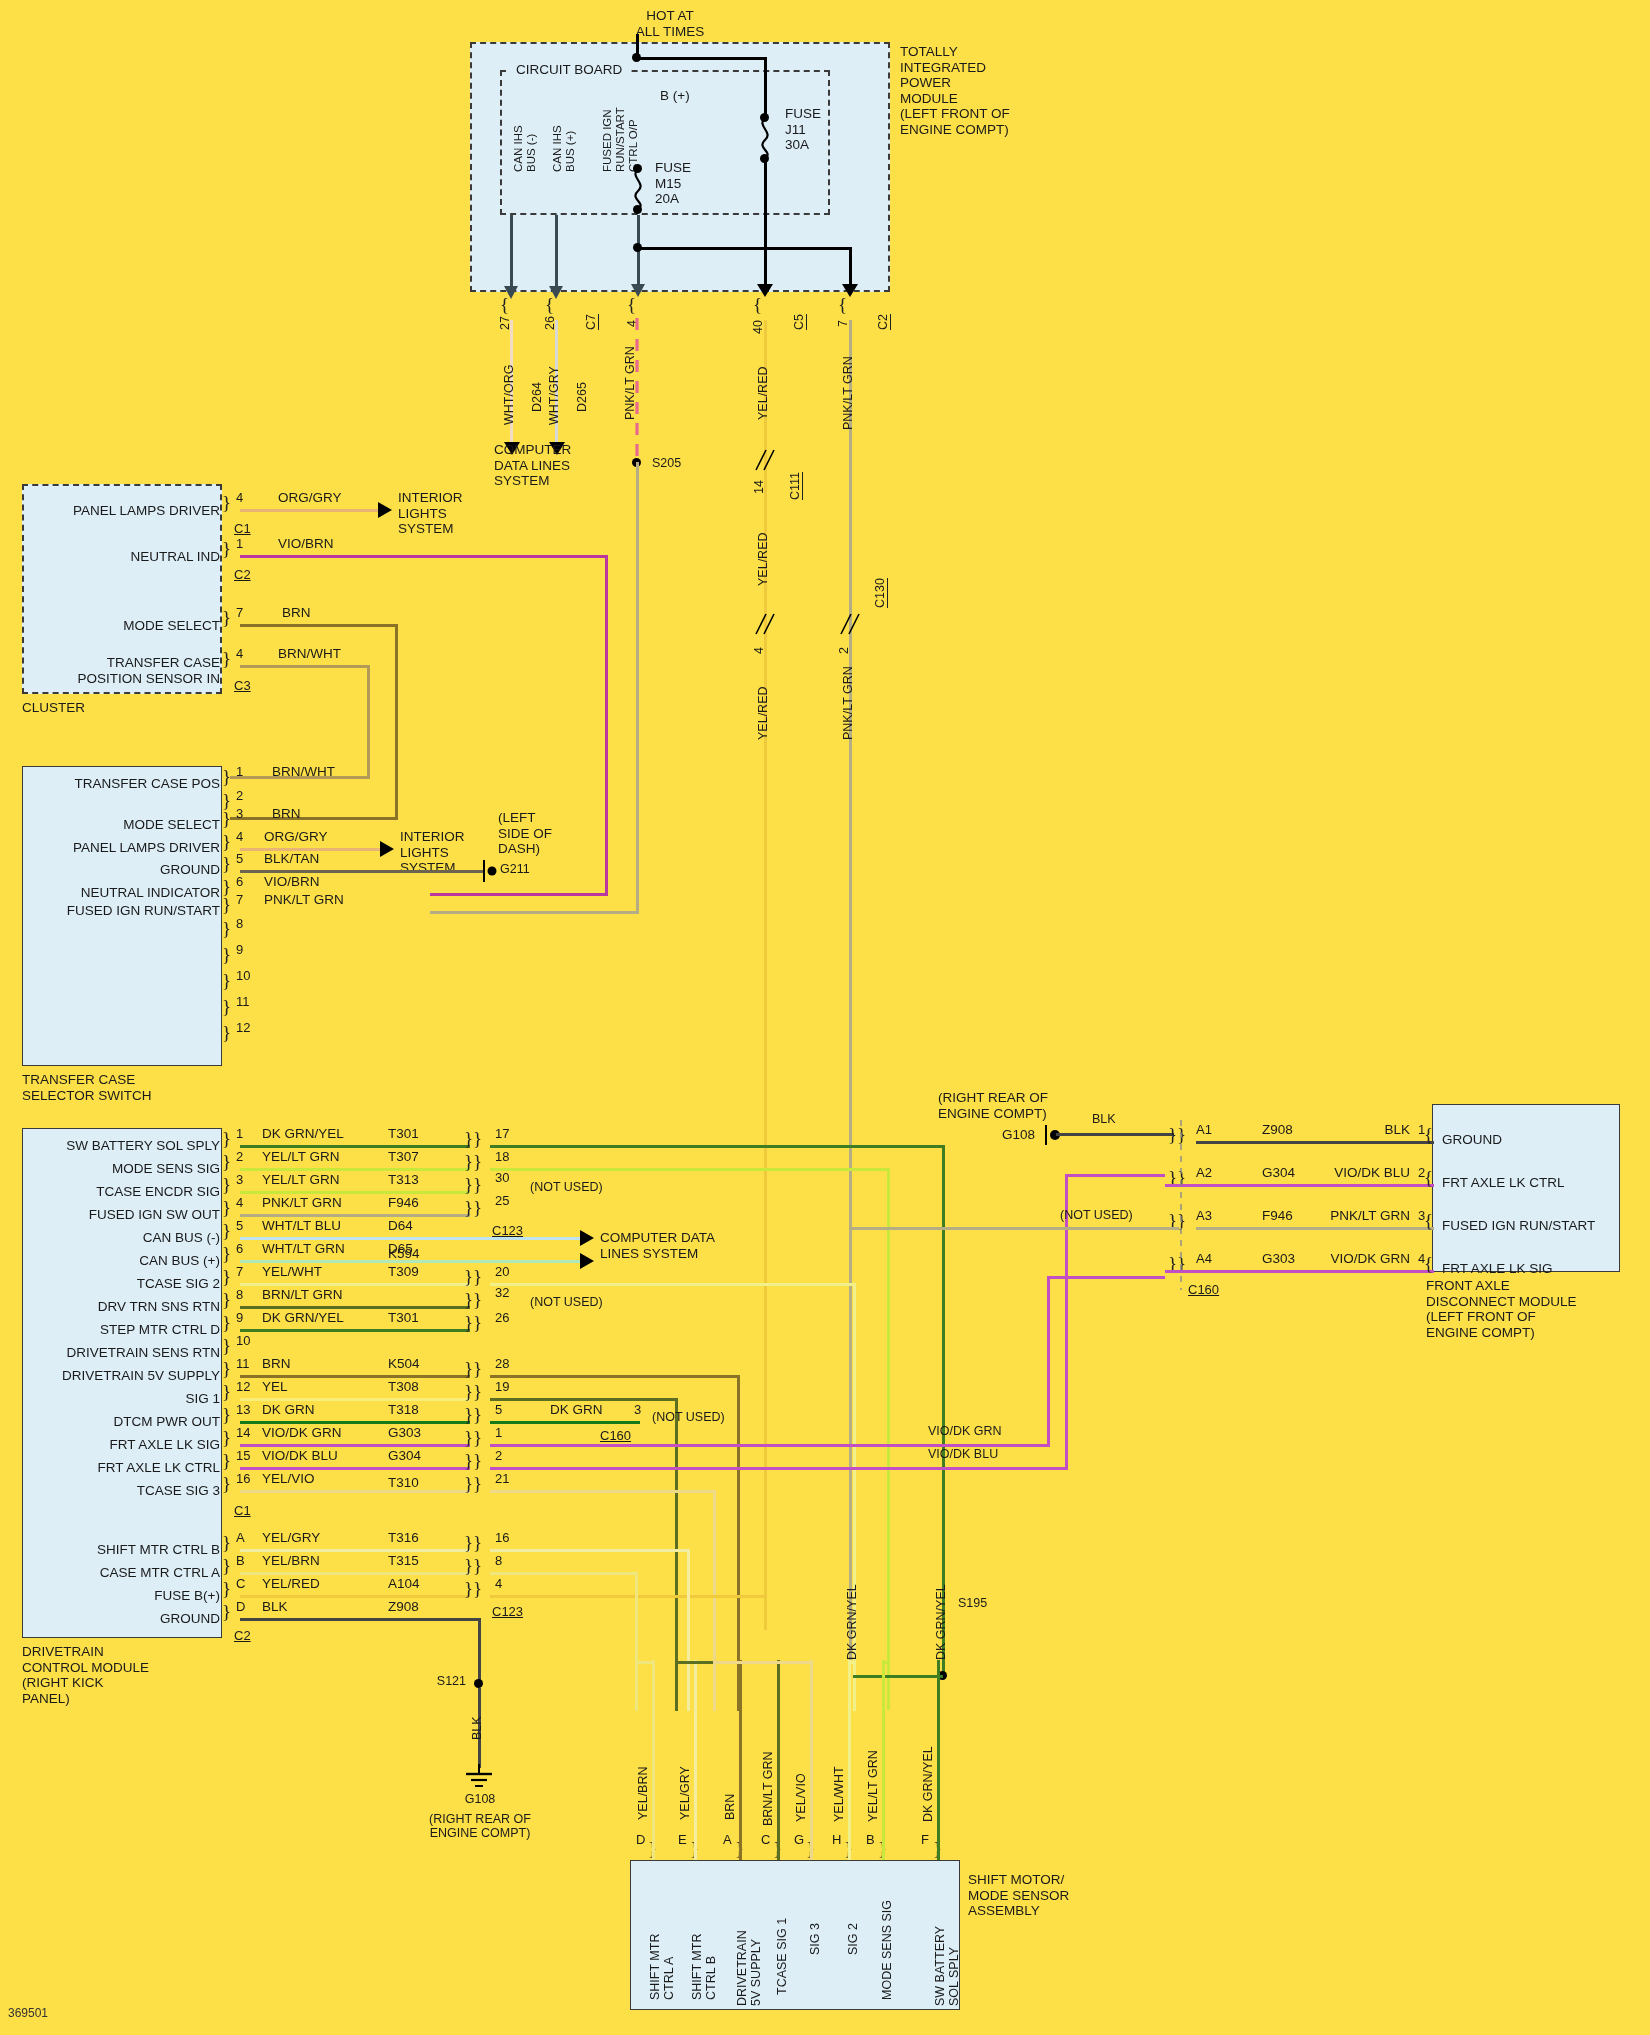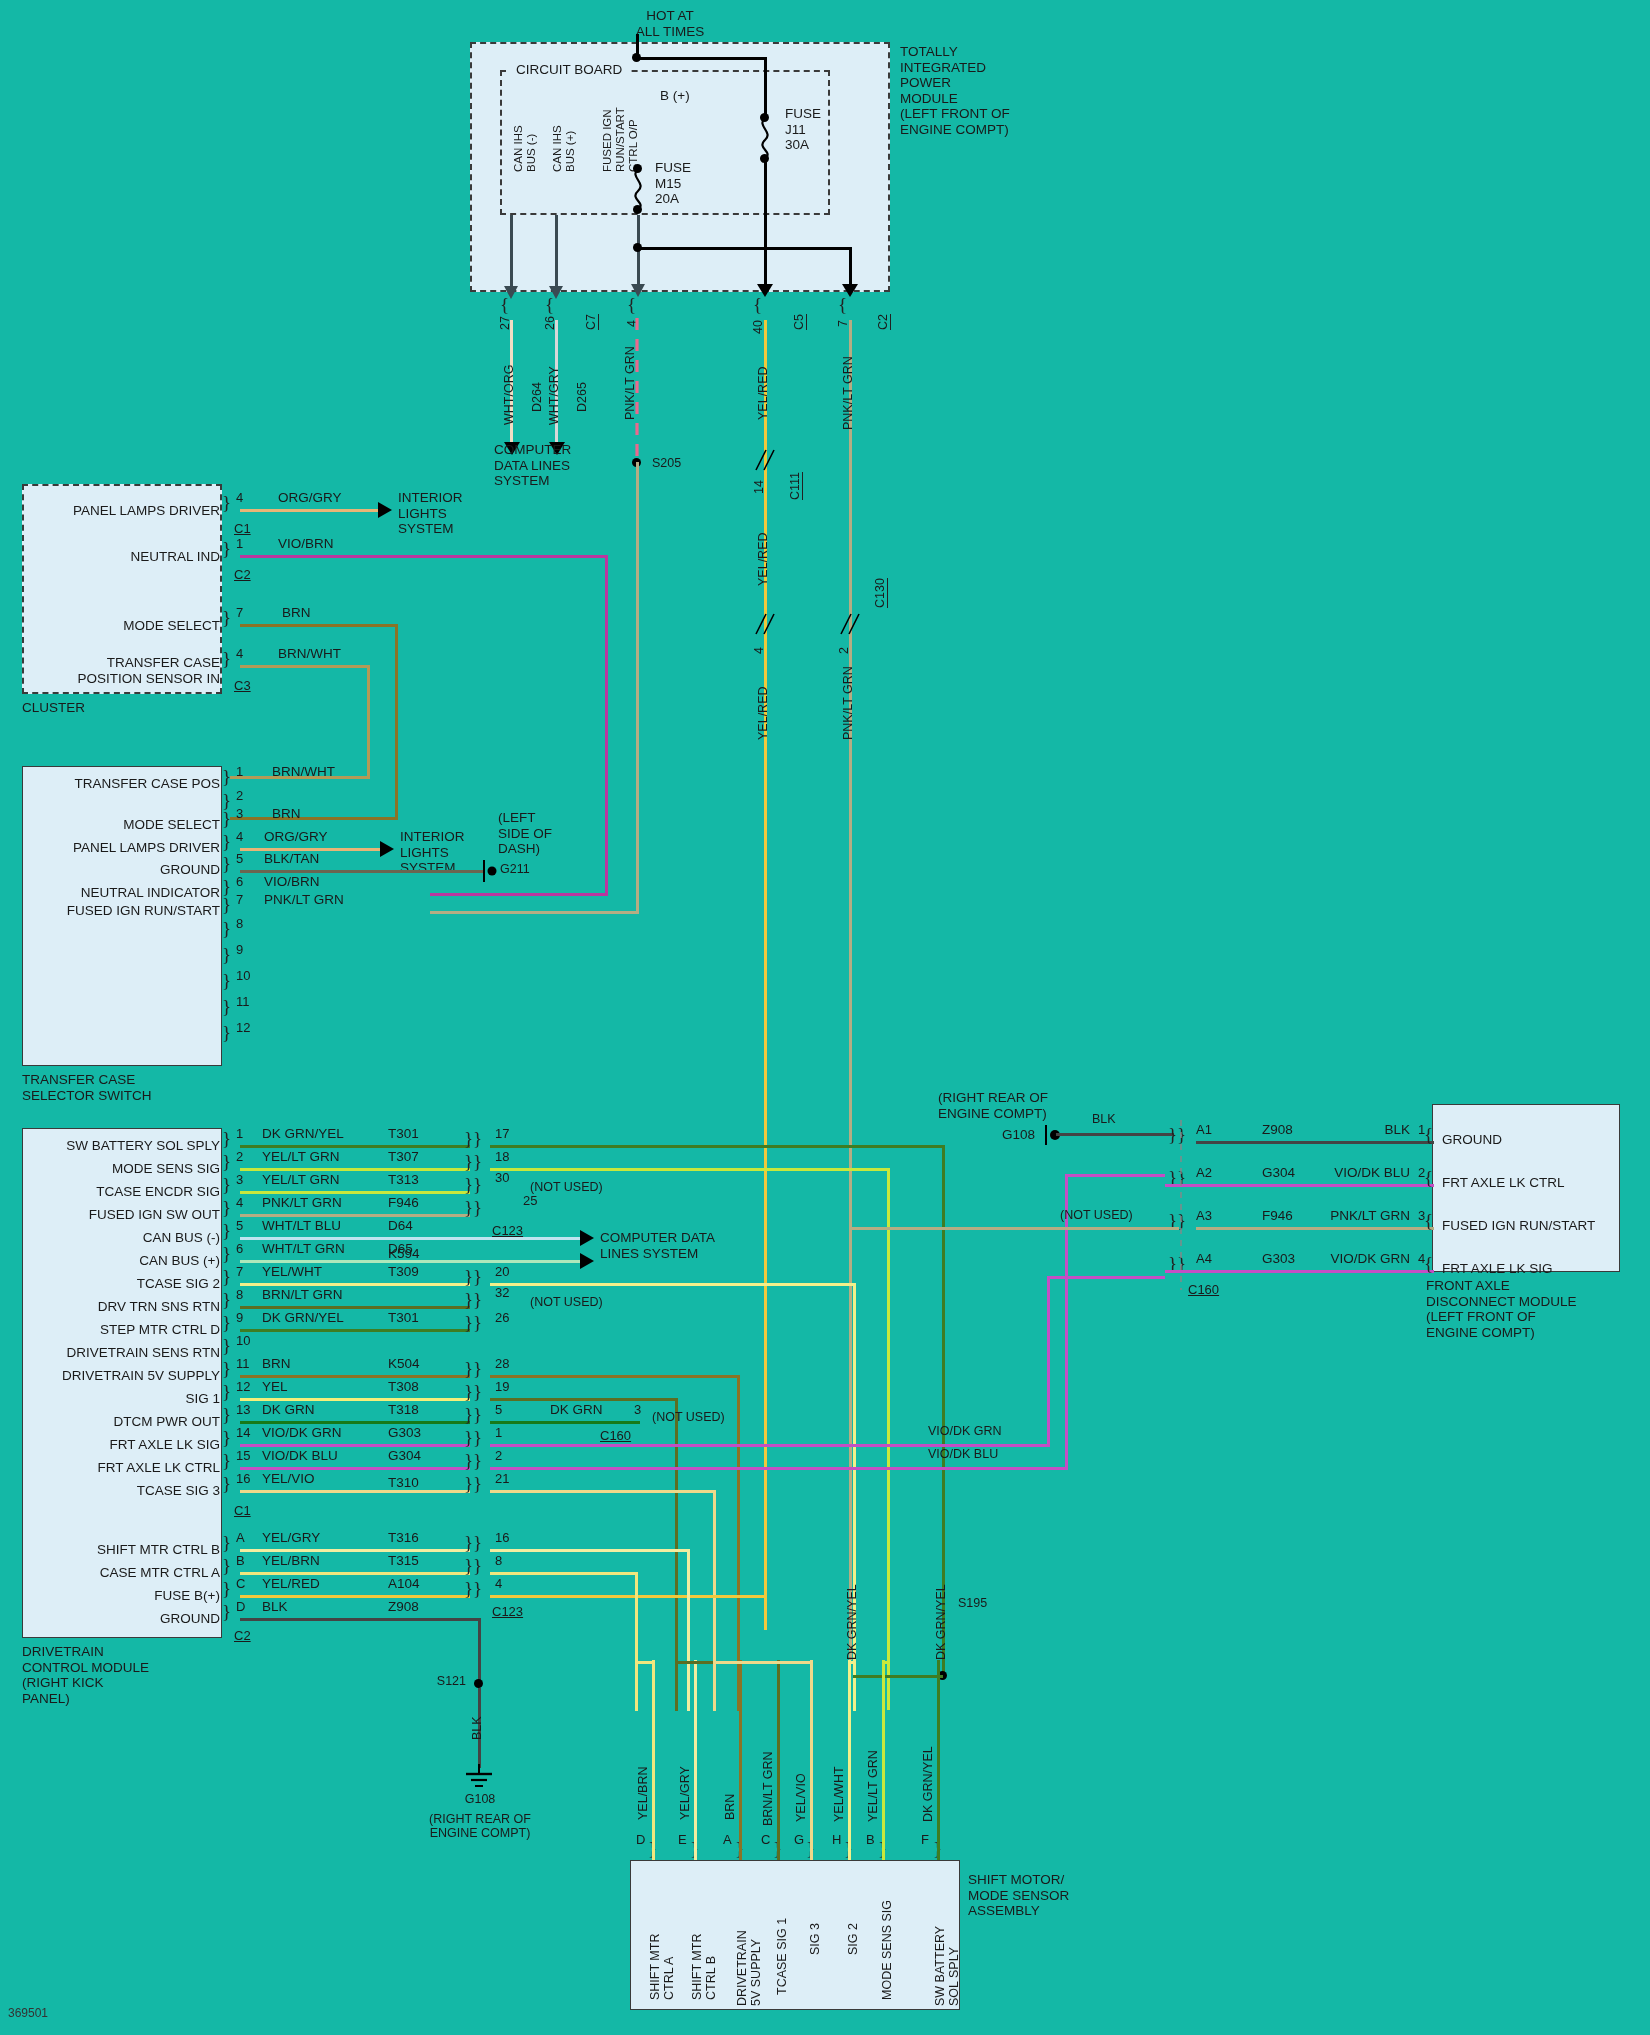--- a/index.html
+++ b/index.html
@@ -1,17 +1,17 @@
 <!DOCTYPE html>
 <html><head>
 <meta charset="utf-8">
 <style>
   html,body{margin:0;padding:0;background:#fff;}
   body{font-family:"Liberation Sans",sans-serif;color:#000;}
-  #sheet{position:relative;width:1650px;height:2035px;background:#14b8a6;overflow:hidden;}
+  #sheet{position:relative;width:1650px;height:2035px;background:#fde047;overflow:hidden;}
   .abs{position:absolute;}
   .t{position:absolute;font-size:13.5px;line-height:1.15;white-space:pre;color:#1a1a1a;}
   .t.sm{font-size:12.5px;}
   .t.xs{font-size:11.5px;}
   .r{text-align:right;}
   .c{text-align:center;}
   .vert{transform-origin:0 0;transform:rotate(-90deg);}
   .box{position:absolute;background:#ddeef7;border:1.6px solid #3a3a3a;box-sizing:border-box;}
   .box.dash{border-style:dashed;border-width:2px;background:#ddeef7;}
   .box.nofill{background:transparent;}               
@@ -263,21 +263,21 @@
 <div class="pin" style="left:495px;top:1170px;">30</div>
 <div class="t sm" style="left:530px;top:1180px;">(NOT USED)</div>
 
 <div class="t r" style="left:24px;top:1207px;width:196px;">FUSED IGN SW OUT</div>
 <div class="conn" style="left:222px;top:1197px;">}</div>
 <div class="pin" style="left:236px;top:1195px;">4</div>
 <div class="t" style="left:262px;top:1195px;">PNK/LT GRN</div>
 <div class="t" style="left:388px;top:1195px;">F946</div>
 <div class="hw" style="left:240px;top:1214px;width:230px;background:#b5ad83;"></div>
 <div class="conn" style="left:464px;top:1197px;">}}</div>
-<div class="pin" style="left:495px;top:1193px;margin-left:28px;">25</div>
+<div class="pin" style="left:495px;top:1193px;">25</div>
 <div class="cid" style="left:492px;top:1223px;">C123</div>
 
 <div class="t r" style="left:24px;top:1230px;width:196px;">CAN BUS (-)</div>
 <div class="conn" style="left:222px;top:1220px;">}</div>
 <div class="pin" style="left:236px;top:1218px;">5</div>
 <div class="t" style="left:262px;top:1218px;">WHT/LT BLU</div>
 <div class="t" style="left:388px;top:1218px;">D64</div>
 <div class="hw" style="left:240px;top:1237px;width:343px;background:#bfe4ef;"></div>
 <div class="arrowR" style="left:580px;top:1230px;"></div>
 

